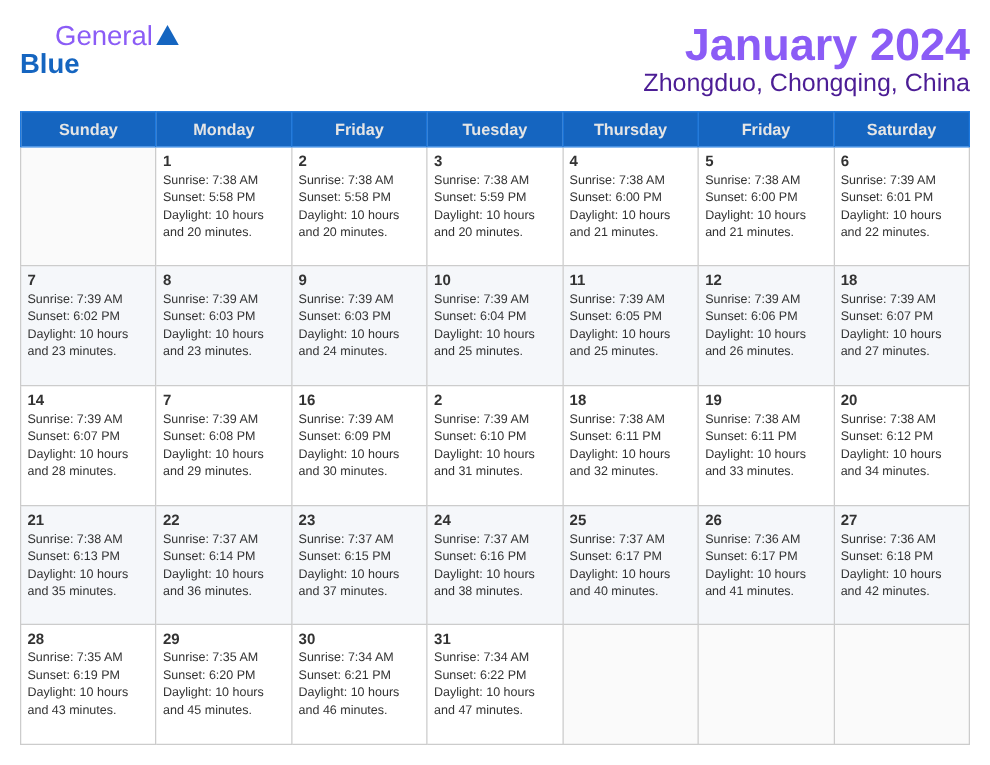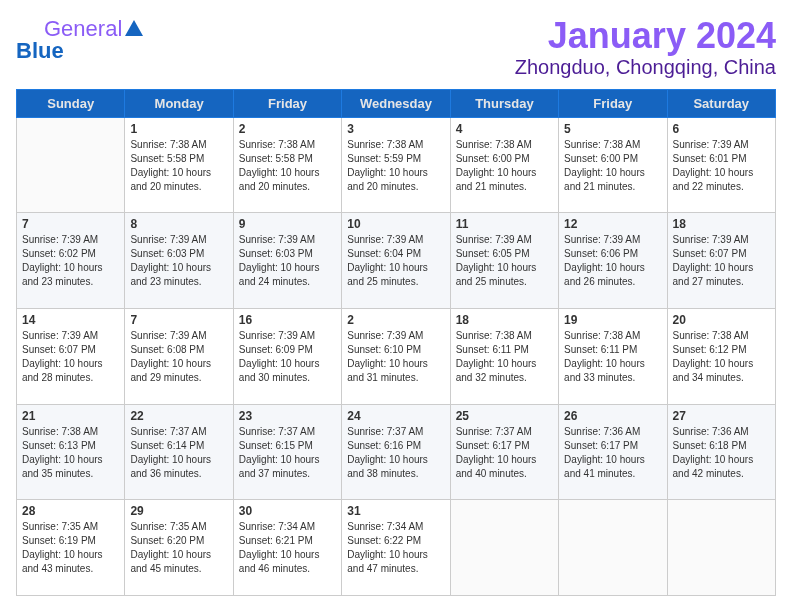--- a/index.html
+++ b/index.html
@@ -101,21 +101,21 @@
       <div class="location">Zhongduo, Chongqing, China</div>
     </div>
   </div>
 
   <table class="calendar">
     <thead>
       <tr>
       <th>Sunday</th>
           <th>Monday</th>
           <th>Friday</th>
-          <th>Wednesday</th>
+          <th>Tuesday</th>
           <th>Thursday</th>
           <th>Friday</th>
           <th>Saturday</th>
         </tr>
     </thead>
     <tbody id="calendar-body">
     <tr>
           <td class="empty-cell"></td>
           <td>
             <div class="day-num">1</div>

